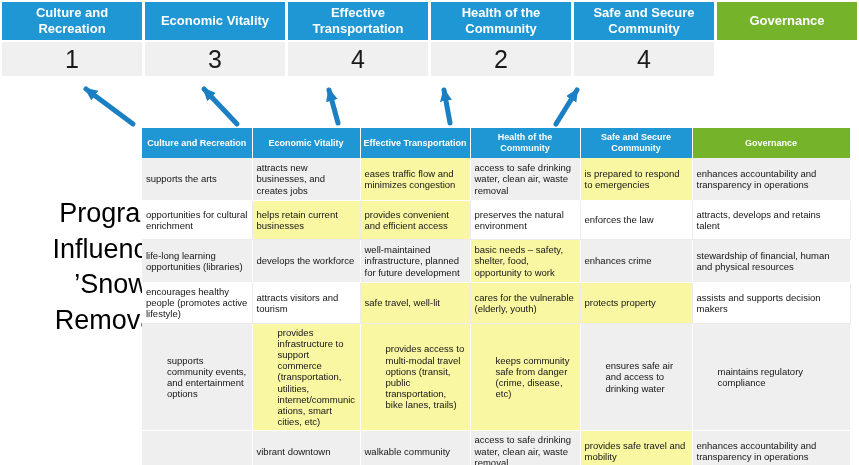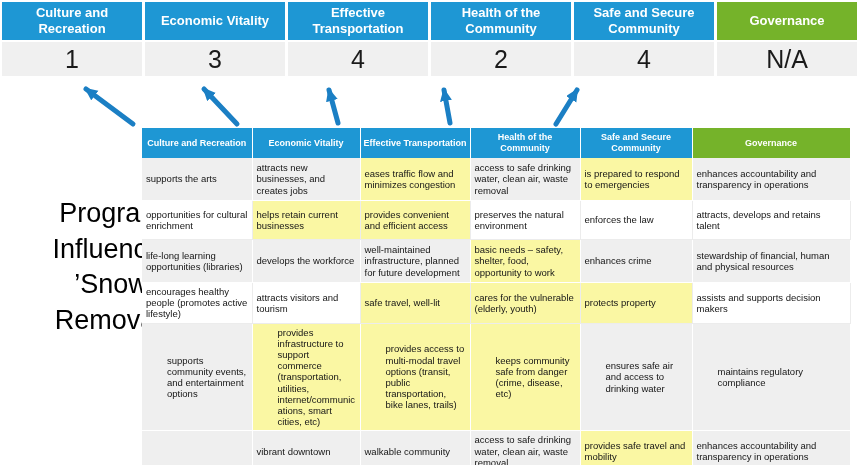--- a/index.html
+++ b/index.html
@@ -75,21 +75,20 @@
       <div class="sum-cell" style="background: rgb(30, 151, 212);">Health of the Community</div>
       <div class="sum-cell" style="background: rgb(30, 151, 212);">Safe and Secure Community</div>
       <div class="sum-cell" style="background: rgb(117, 179, 42);">Governance</div>
     </div>
   <div id="summary-scores" class="summary-grid">
       <div class="score-cell">1</div>
       <div class="score-cell">3</div>
       <div class="score-cell">4</div>
       <div class="score-cell">2</div>
       <div class="score-cell">4</div>
-      <div class="score-cell">N/A</div>
     </div>
 
   <svg id="arrows-svg" width="859" height="50" viewBox="0 0 859 50">
     <defs>
       <marker id="ah" markerUnits="userSpaceOnUse" markerWidth="18" markerHeight="18" refX="11" refY="6" orient="auto">
         <path d="M0,0 L13,6 L0,12 Z"></path>
       </marker>
     </defs>
   <line x1="133" y1="44" x2="86" y2="9" class="arrow-line" marker-end="url(#ah)"></line>
       <line x1="237" y1="44" x2="204" y2="9" class="arrow-line" marker-end="url(#ah)"></line>

